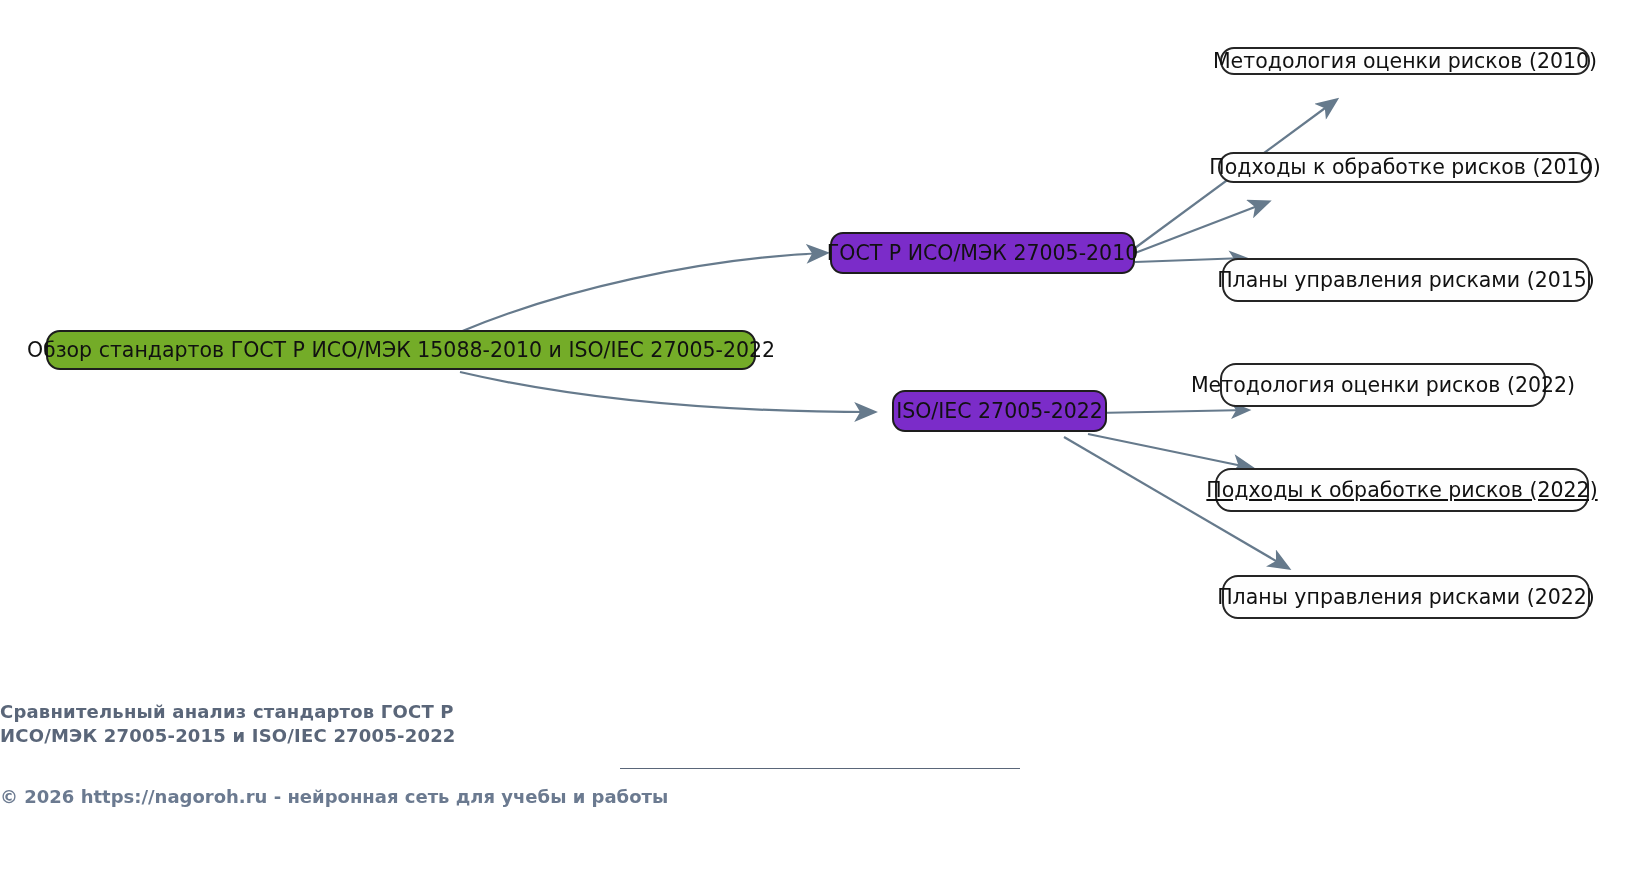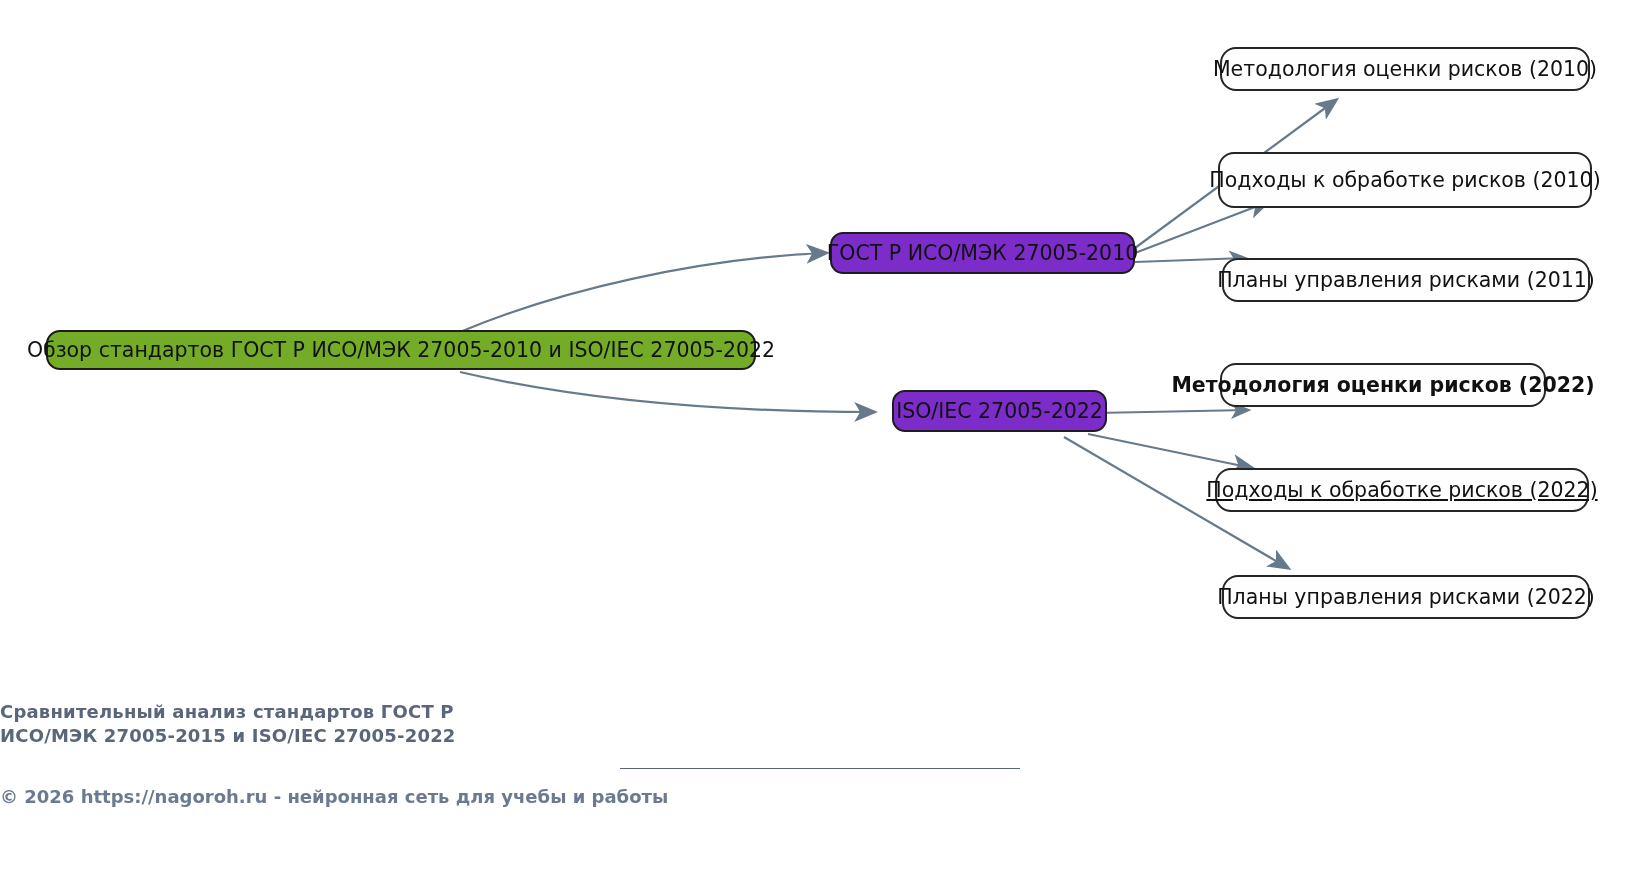--- a/index.html
+++ b/index.html
@@ -109,44 +109,44 @@
     <path d="M 1135 262 L 1245 258" fill="none" stroke="#667a8c" stroke-width="1.8" marker-end="url(#arrow)"></path>
 
     <path d="M 1096 413 L 1248 410" fill="none" stroke="#667a8c" stroke-width="1.9" marker-end="url(#arrow)"></path>
 
     <path d="M 1088 434 L 1252 468" fill="none" stroke="#667a8c" stroke-width="2.2" marker-end="url(#arrow)"></path>
 
     <path d="M 1064 437 L 1288 568" fill="none" stroke="#667a8c" stroke-width="2.2" marker-end="url(#arrow)"></path>
   </svg>
 
   <div class="node node-root" style="left:46px; top:330px; width:710px; height:40px;">
-    <span>Обзор стандартов ГОСТ Р ИСО/МЭК 27005-2010 и ISO/IEC 27005-2022</span>
+    <span>Обзор стандартов ГОСТ Р ИСО/МЭК 15088-2010 и ISO/IEC 27005-2022</span>
   </div>
 
   <div class="node node-branch" style="left:830px; top:232px; width:305px; height:42px;">
     <span>ГОСТ Р ИСО/МЭК 27005-2010</span>
   </div>
 
   <div class="node node-branch" style="left:880px; top:390px; width:215px; height:42px;margin-left:12px;">
     <span>ISO/IEC 27005-2022</span>
   </div>
 
-  <div class="node node-leaf" style="left:1220px; top:47px; width:370px; height:44px;">
+  <div class="node node-leaf" style="left:1220px; top:47px; width:370px; height:28px;">
     <span>Методология оценки рисков (2010)</span>
   </div>
 
-  <div class="node node-leaf" style="left:1218px; top:152px; width:374px; height:56px;">
+  <div class="node node-leaf" style="left:1218px; top:152px; width:374px; height:31px;">
     <span>Подходы к обработке рисков (2010)</span>
   </div>
 
   <div class="node node-leaf" style="left:1222px; top:258px; width:368px; height:44px;">
-    <span>Планы управления рисками (2011)</span>
+    <span>Планы управления рисками (2015)</span>
   </div>
 
-  <div class="node node-leaf" style="left:1220px; top:363px; width:326px; height:44px;font-weight:bold;">
+  <div class="node node-leaf" style="left:1220px; top:363px; width:326px; height:44px;">
     <span>Методология оценки рисков (2022)</span>
   </div>
 
   <div class="node node-leaf" style="left:1215px; top:468px; width:374px; height:44px;text-decoration:underline;">
     <span>Подходы к обработке рисков (2022)</span>
   </div>
 
   <div class="node node-leaf" style="left:1222px; top:575px; width:368px; height:44px;">
     <span>Планы управления рисками (2022)</span>
   </div>

